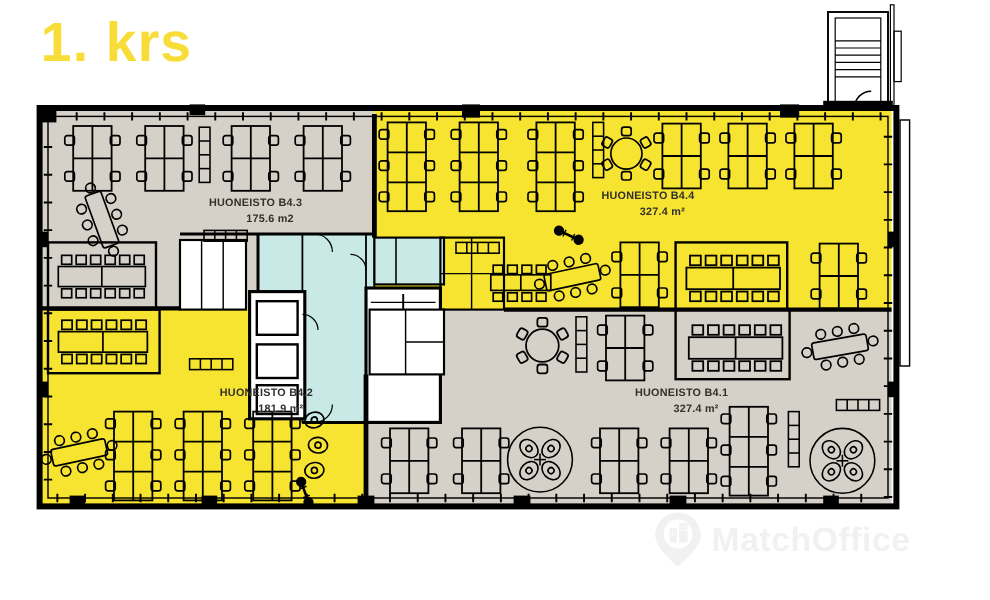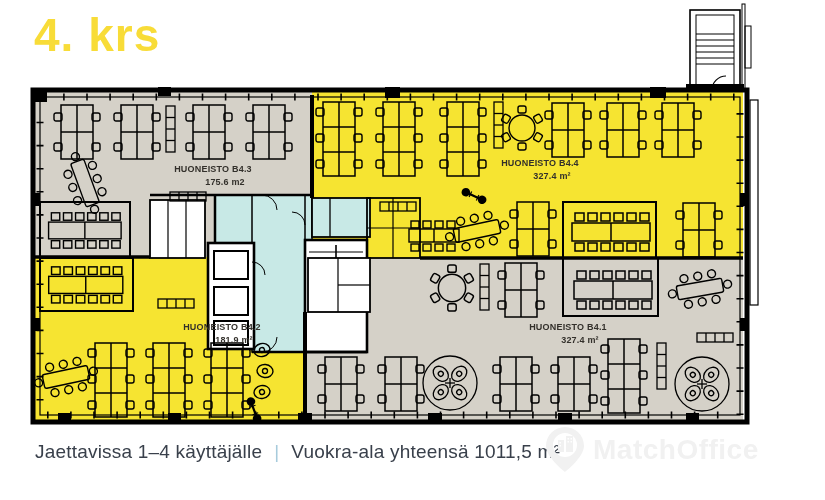--- a/index.html
+++ b/index.html
@@ -15,21 +15,21 @@
              gap:8px;color:#F1F1F1;}
   .watermark .wm-text{font-size:28px;font-weight:700;letter-spacing:.5px;}
   svg text{font-family:"Liberation Sans",sans-serif;font-weight:bold;fill:#33302B;}
   .unit-label{font-size:9px;letter-spacing:.2px;}
 </style>
 </head>
 <body>
 
 <div class="stage">
 
-  <div class="floor-title">4. krs</div>
+  <div class="floor-title">1. krs</div>
 
   <svg class="plan-svg" width="825" height="500" viewBox="0 0 825 500">
     <defs>
       <g id="chair">
           <rect x="0" y="0" width="8" height="8" rx="2" fill="none" stroke="#000" stroke-width="1.4"></rect>
         </g>
 
       <g id="desk4" fill="none" stroke="#000" stroke-width="1.5">
         <use href="#chair" x="0" y="10"></use>
           <use href="#chair" x="0" y="40"></use>
@@ -376,23 +376,20 @@
           <rect x="686" y="413" width="13" height="9"></rect>
         <rect x="31" y="193" width="9" height="13"></rect>
           <rect x="31" y="318" width="9" height="13"></rect>
         <rect x="740" y="193" width="9" height="13"></rect>
           <rect x="740" y="318" width="9" height="13"></rect>
         <rect x="31" y="88" width="16" height="14"></rect>
       </g>
     </g>
   </svg>
 
-  <div class="caption">
-    <span>Jaettavissa 1–4 käyttäjälle</span><span class="sep">|</span><span>Vuokra-ala yhteensä 1011,5 m²</span>
-  </div>
 
   <div class="watermark">
     <svg width="40" height="48" viewBox="0 0 40 48">
       <path d="M20,1 C9.5,1 1,9.5 1,20 c0,11 19,26 19,26 s19,-15 19,-26 C39,9.5 30.5,1 20,1 Z
                M20,31 a12,12 0 1 1 0,-24 a12,12 0 1 1 0,24 Z" fill="#F1F1F1"></path>
       <g fill="#F1F1F1">
         <rect x="13" y="14" width="6" height="12"></rect>
           <rect x="21" y="10" width="7" height="16"></rect>
         <rect x="22.5" y="12" width="1.5" height="1.5" fill="#fff"></rect>
           <rect x="25.5" y="12" width="1.5" height="1.5" fill="#fff"></rect>

